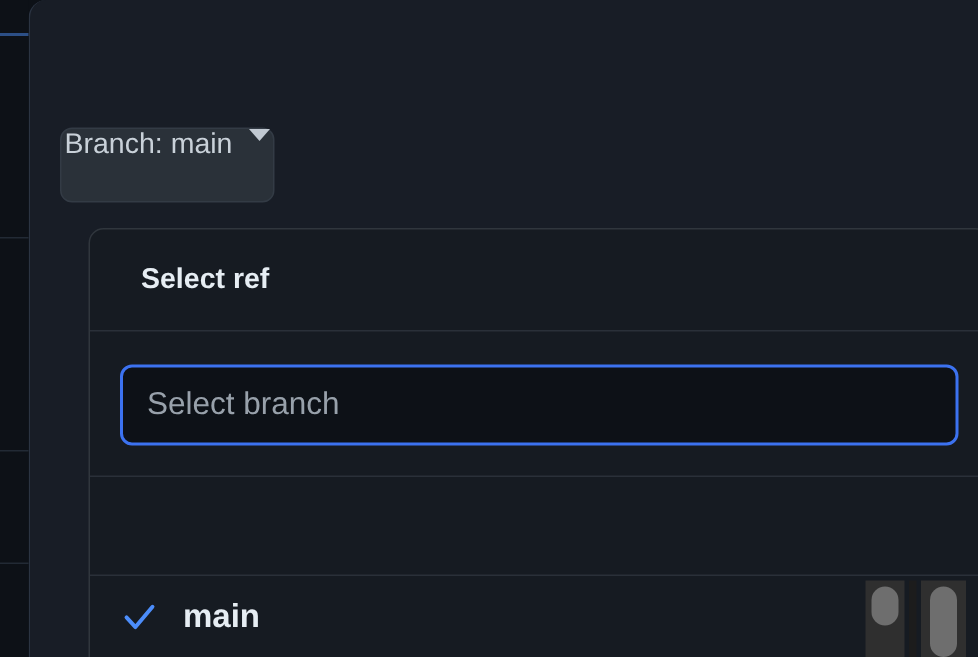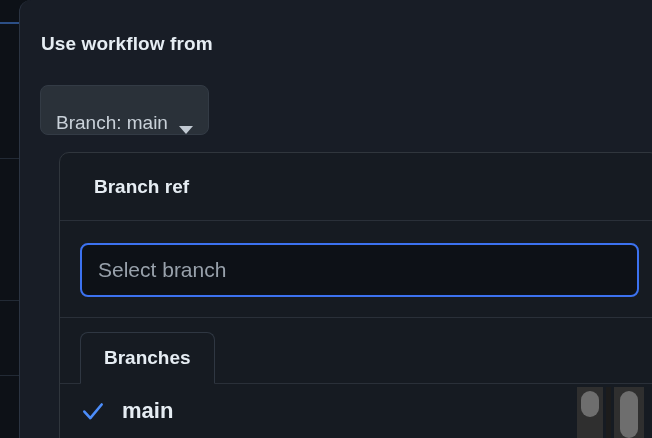--- a/index.html
+++ b/index.html
@@ -61,23 +61,23 @@
     color: #e6edf3;
     letter-spacing: 0.1px;
   }
 
   
   .branch-button {
     position: absolute;
     left: 20px;
     top: 85px;
     height: 50px;
-    padding: 0 15px;
-    display: flex;
-    align-items: flex-end;
+    padding: 0 2px;
+    display: flex;
+    align-items: flex-start;
     gap: 11px;
     background: #2a3139;
     border: 1px solid #333b45;
     border-radius: 8px;
     cursor: pointer;
   }
   .branch-button-label {
     font-size: 19px;
     color: #c9d1d9;
     white-space: nowrap;
@@ -230,41 +230,37 @@
 
   <div class="bg-strip">
     <div class="bg-rule r1"></div>
     <div class="bg-rule r2"></div>
     <div class="bg-rule r3"></div>
     <div class="bg-rule r4"></div>
   </div>
 
   <div class="dialog">
 
-    <div class="dialog-title">Use workflow from</div>
 
     <div class="branch-button">
       <span class="branch-button-label">Branch: main</span>
       <span class="caret-down"></span>
     </div>
 
     <div class="ref-panel">
 
       <div class="ref-panel-header">
-        <span class="ref-panel-header-title">Branch ref</span>
+        <span class="ref-panel-header-title">Select ref</span>
       </div>
 
       <div class="search-wrap">
         <input class="search-input" type="text" autofocus="" placeholder="Select branch" style="">
       </div>
 
       <div class="tabs">
-        <div class="tab is-active">
-          <span>Branches</span>
-        </div>
       </div>
 
       <div class="ref-list">
         <div class="ref-item">
           <svg class="check-icon" viewBox="0 0 24 24" fill="none">
             <path d="M4 12.5 L9.5 18.5 L20 6" stroke="#4c8dfa" stroke-width="2.4" stroke-linecap="round" stroke-linejoin="round"></path>
           </svg>
           <span class="ref-item-label">main</span>
         </div>
       </div>

